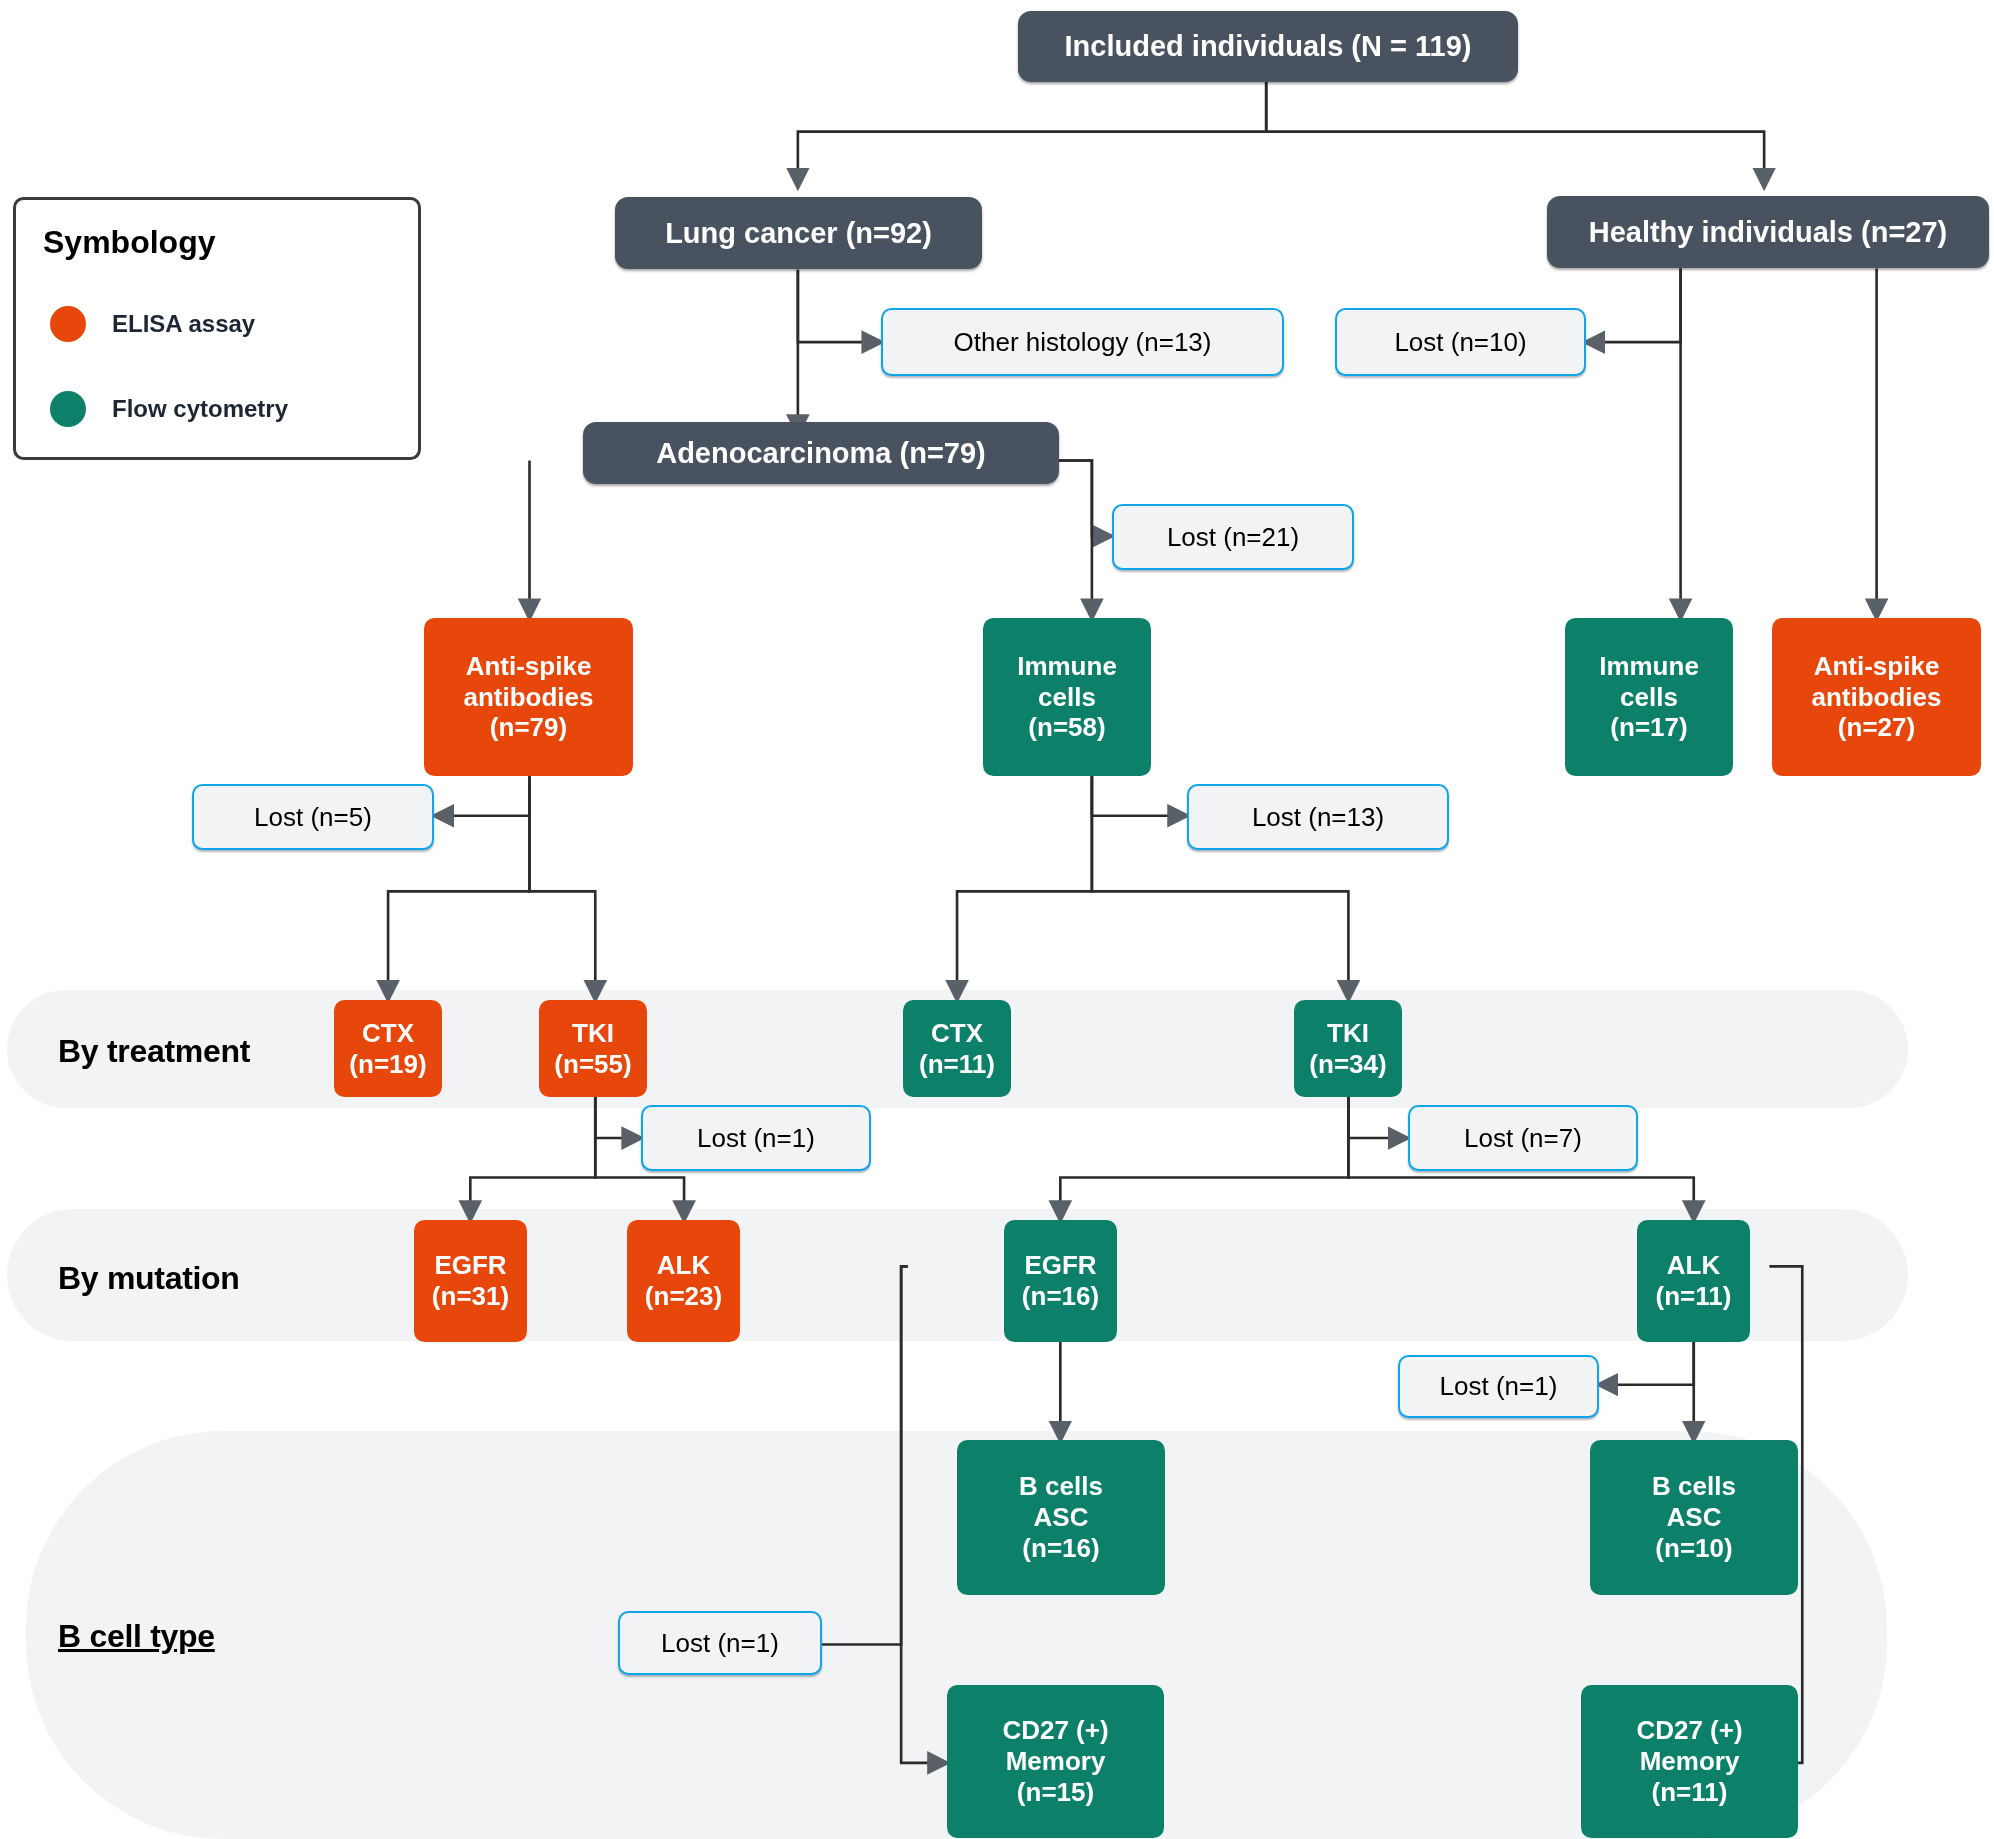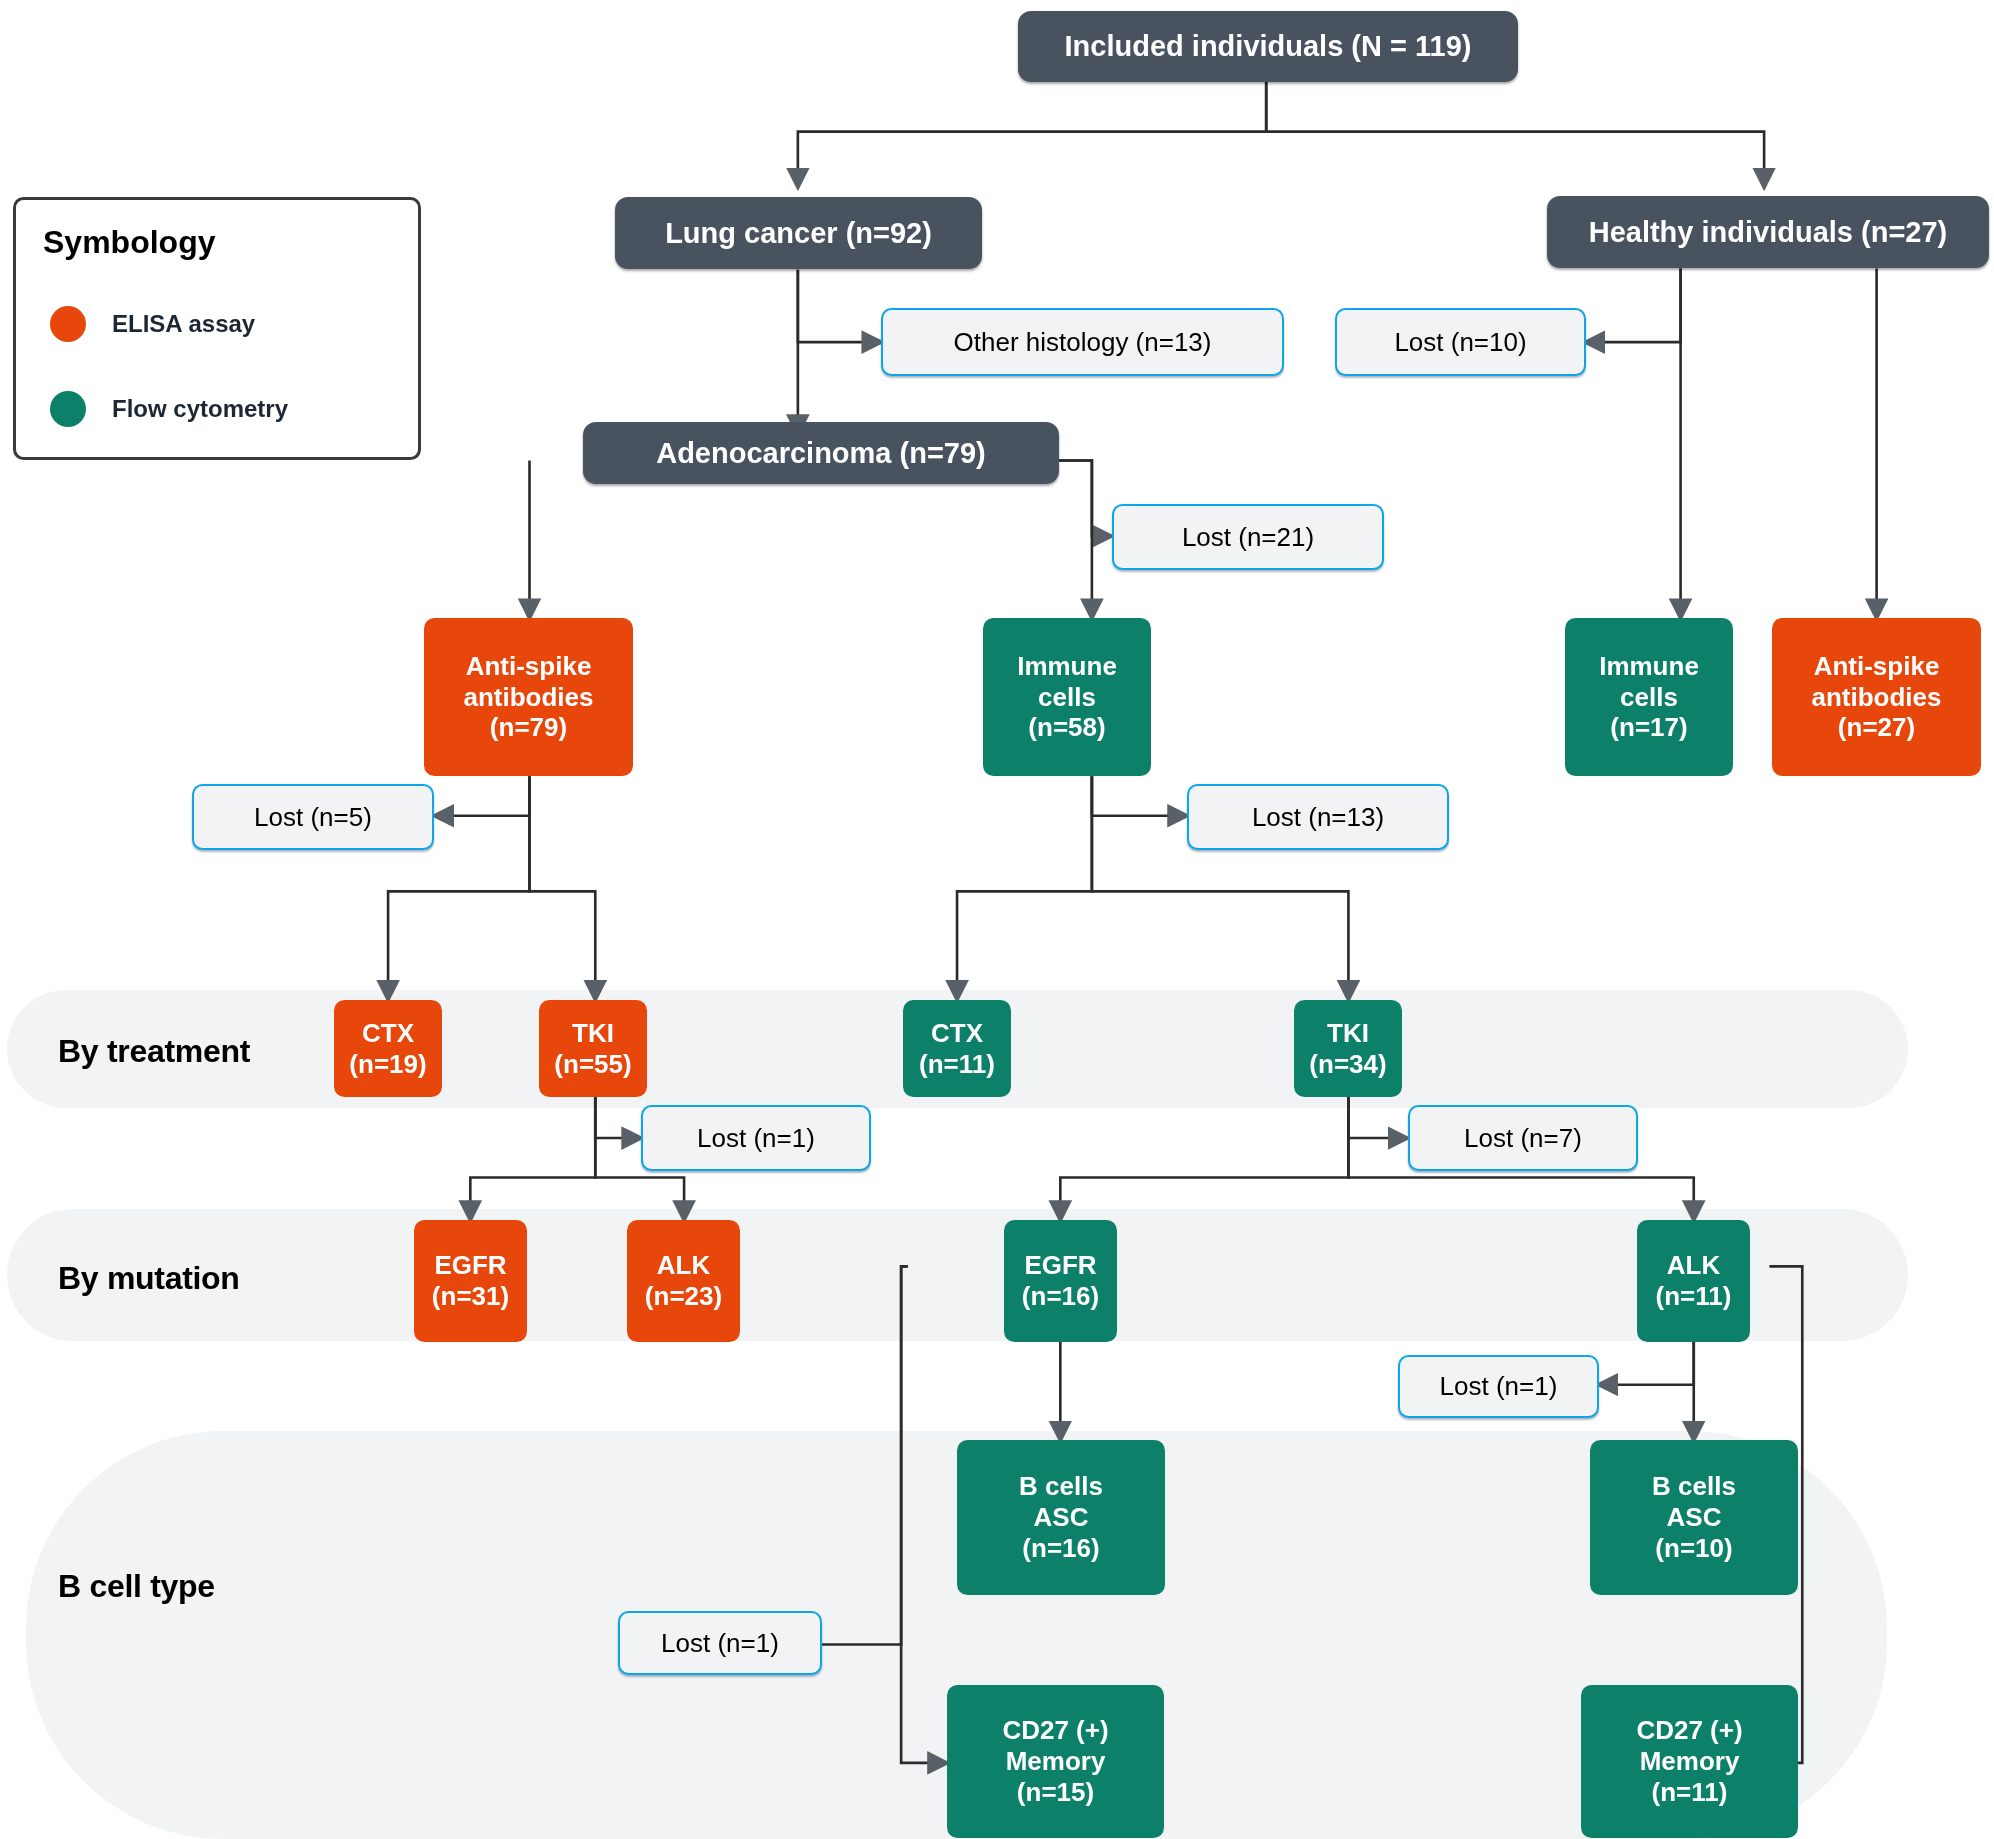--- a/index.html
+++ b/index.html
@@ -35,21 +35,21 @@
 <body>
 
 <div id="stage">
 
   <div class="band" style="left:6.6px;top:990px;width:1901px;height:118px;"></div>
   <div class="band" style="left:6.6px;top:1209px;width:1901px;height:132px;"></div>
   <div class="band" style="left:26px;top:1431px;width:1861px;height:408px;border-radius:197px;"></div>
 
   <div class="band-label" style="left:58px;top:1033px;">By treatment</div>
   <div class="band-label" style="left:58px;top:1260px;">By mutation</div>
-  <div class="band-label" style="left:58px;top:1568px;">B cell type</div>
+  <div class="band-label" style="left:58px;top:1618px;text-decoration:underline;">B cell type</div>
 
   <svg class="conn" viewBox="0 0 3033 2797">
     <defs>
       <marker id="arr" markerWidth="9" markerHeight="9" refX="7.6" refY="4.5" orient="auto" markerUnits="strokeWidth">
         <path d="M0,0 L9,4.5 L0,9 z" fill="#5a6068"></path>
       </marker>
     </defs>
     <g fill="none" stroke="#2b2b2b" stroke-width="4" marker-end="url(#arr)">
 
       <path d="M1925,124 L1925,200 L1213,200 L1213,285"></path>
@@ -133,21 +133,21 @@
   </div>
 
   <div class="node n-lost" style="left:1335px;top:308px;width:251px;height:68px;">
     <span>Lost (n=10)</span>
   </div>
 
   <div class="node n-dark" style="left:583px;top:422px;width:476px;height:62px;">
     <span>Adenocarcinoma  (n=79)</span>
   </div>
 
-  <div class="node n-lost" style="left:1112px;top:504px;width:272px;height:66px;">
+  <div class="node n-lost" style="left:1112px;top:504px;width:242px;height:66px;">
     <span>Lost (n=21)</span>
   </div>
 
   <div class="node n-orange" style="left:424px;top:618px;width:209px;height:158px;">
     <span>
       <span>Anti-spike</span>
       <span>antibodies</span>
       <span>(n=79)</span>
     </span>
   </div>

